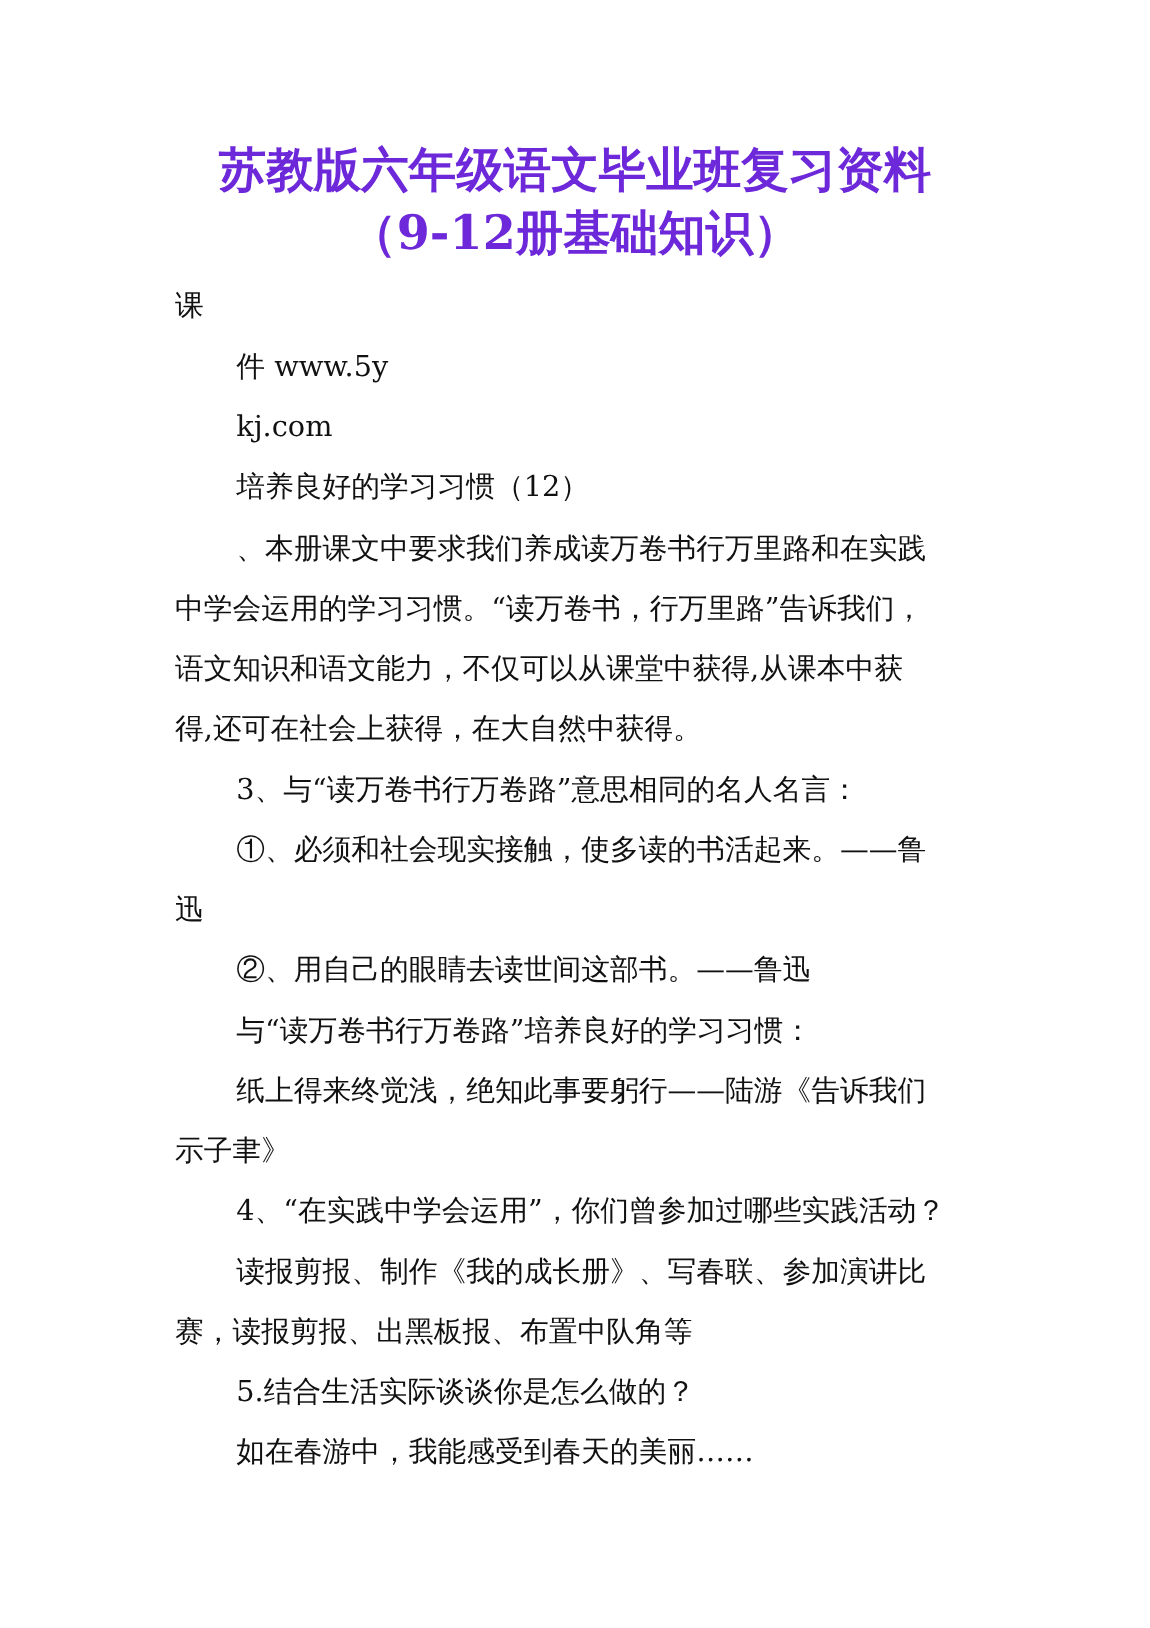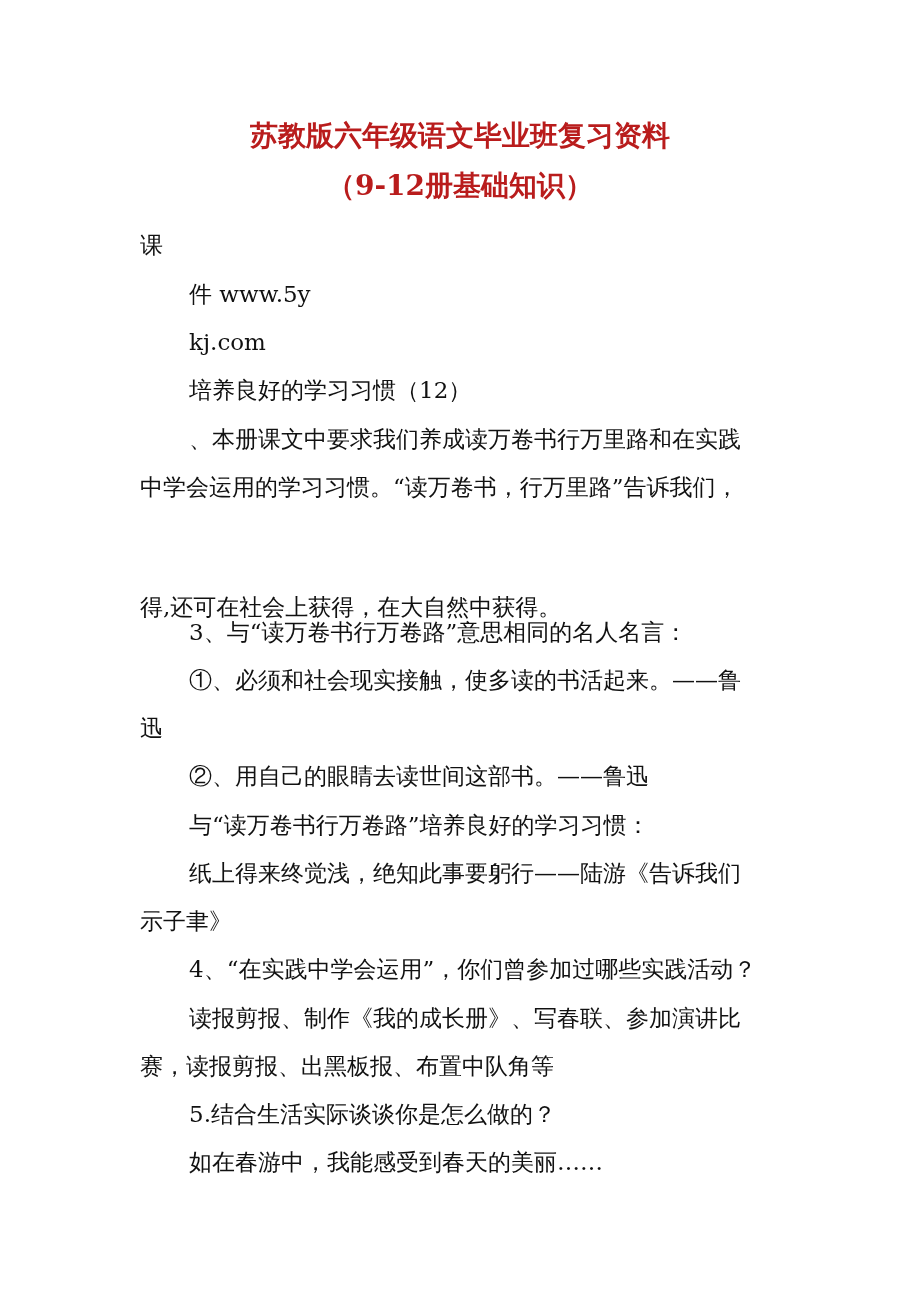--- a/index.html
+++ b/index.html
@@ -21,25 +21,25 @@
       top: 0;
       width: 920px;
       height: 1302px;
       background: #ffffff;
     }
     .title {
       position: absolute;
       left: 0;
       width: 920px;
       text-align: center;
-      font-size: 28px;
+      font-size: 38px;
       line-height: 46px;
       font-weight: bold;
       letter-spacing: 0px;
-      color: #b91c1c;
+      color: #6d28d9;
       white-space: nowrap;
     }
     .t1 { top: 113px; }
     .t2 { top: 163px; }
     .line {
       position: absolute;
       font-size: 23px;
       line-height: 30px;
       white-space: nowrap;
       color: #111;
@@ -53,21 +53,22 @@
 <div class="page">
   <div class="title t1">苏教版六年级语文毕业班复习资料</div>
   <div class="title t2">（9-12册基础知识）</div>
 
   <div class="line l0" style="top:230px">课</div>
   <div class="line l1" style="top:279px">件 www.5y</div>
   <div class="line l1" style="top:327px">kj.com</div>
   <div class="line l1" style="top:375px">培养良好的学习习惯（12）</div>
   <div class="line l1" style="top:424px">、本册课文中要求我们养成读万卷书行万里路和在实践</div>
   <div class="line l0" style="top:472px">中学会运用的学习习惯。“读万卷书，行万里路”告诉我们，</div>
-  <div class="line l0" style="top:592px">得,还可在社会上获得，在大自然中获得。</div>
+  <div class="line l0" style="top:520px">语文知识和语文能力，不仅可以从课堂中获得,从课本中获</div>
+  <div class="line l0" style="top:568px">得,还可在社会上获得，在大自然中获得。</div>
   <div class="line l1" style="top:617px">3、与“读万卷书行万卷路”意思相同的名人名言：</div>
   <div class="line l1" style="top:665px">①、必须和社会现实接触，使多读的书活起来。——鲁</div>
   <div class="line l0" style="top:713px">迅</div>
   <div class="line l1" style="top:761px">②、用自己的眼睛去读世间这部书。——鲁迅</div>
   <div class="line l1" style="top:810px">与“读万卷书行万卷路”培养良好的学习习惯：</div>
   <div class="line l1" style="top:858px">纸上得来终觉浅，绝知此事要躬行——陆游《告诉我们</div>
   <div class="line l0" style="top:906px">示子聿》</div>
   <div class="line l1" style="top:954px">4、“在实践中学会运用”，你们曾参加过哪些实践活动？</div>
   <div class="line l1" style="top:1003px">读报剪报、制作《我的成长册》、写春联、参加演讲比</div>
   <div class="line l0" style="top:1051px">赛，读报剪报、出黑板报、布置中队角等</div>

